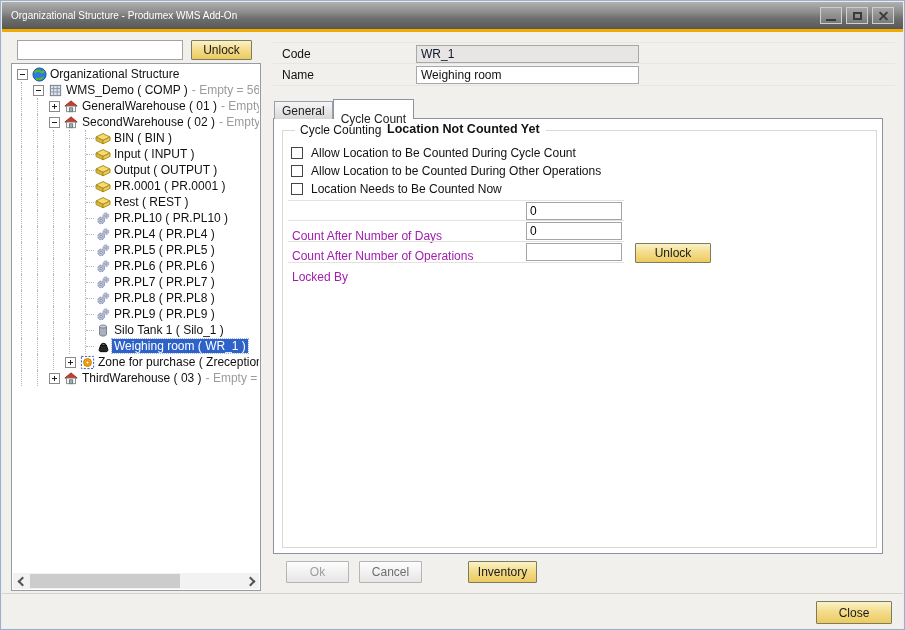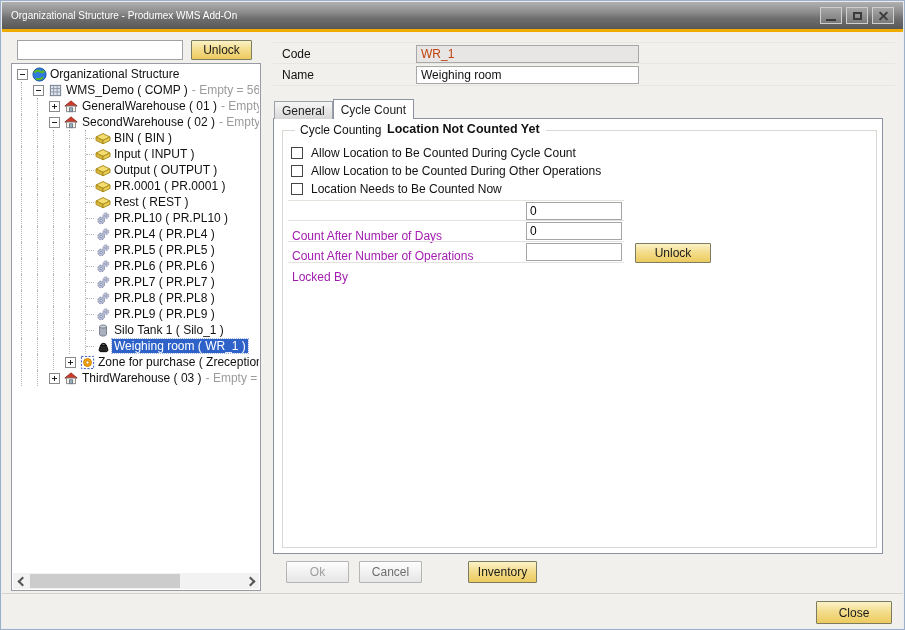--- a/index.html
+++ b/index.html
@@ -47,27 +47,27 @@
   .sa::before{content:'';width:5px;height:5px;border-left:2px solid #555;border-bottom:2px solid #555;}
   .sa.left::before{transform:rotate(45deg);margin-left:2px;}
   .sa.right::before{transform:rotate(-135deg);margin-right:2px;}
   .sthumb{position:absolute;left:17px;top:1px;width:150px;height:14px;background:#cccccc;cursor:pointer;}
   
   .frow{position:absolute;left:271px;width:622px;height:22px;border-bottom:1px solid #e7e6e0;font-size:12px;}
   .frow.first{border-top:1px solid #e7e6e0;}
   .frow .lbl{position:absolute;left:9px;top:4px;color:#111;}
   .frow input{position:absolute;left:143px;top:2px;width:223px;height:18px;border:1px solid #a8a8a8;
               font-size:12px;padding:1px 4px;outline:none;}
-  .fld-dis{background:#e7e6e5;color:#c2410c;}
+  .fld-dis{background:#e7e6e5;color:#0f172a;}
   .fld-en{background:#fff;color:#111;}
   
   .tabs{position:absolute;left:272px;top:67px;height:20px;display:flex;align-items:flex-end;z-index:3;}
   .tab{height:18px;padding:2px 7px 0;font-size:12px;border:1px solid #9aa0aa;border-bottom:none;
        background:linear-gradient(#f6f6f6,#d8d8d8);cursor:pointer;color:#222;}
-  .tab.active{height:20px;background:#fff;padding-top:3px;border-color:#8b93a2;position:relative;z-index:4;}
+  .tab.active{height:20px;background:#fff;padding-top:12px;border-color:#8b93a2;position:relative;z-index:4;}
   .tabpanel{position:absolute;left:271px;top:86px;width:610px;height:436px;background:#fff;
             border:1px solid #8b93a2;z-index:2;}
   .groupbox{position:absolute;left:8px;top:11px;width:595px;height:418px;border:1px solid #d9d8d2;}
   .gb-label{position:absolute;top:-8px;left:12px;background:#fff;padding:0 5px;font-size:12px;color:#111;}
   .gb-status{position:absolute;top:-9px;left:98px;background:#fff;padding:0 6px;font-size:12.5px;font-weight:bold;color:#111;}
   .cbrow{position:absolute;left:8px;height:18px;display:flex;align-items:center;font-size:12px;color:#111;}
   .cbx{width:12px;height:12px;border:1px solid #454545;background:#fff;margin-right:8px;flex:none;cursor:pointer;}
   .cfrow{position:absolute;left:5px;width:336px;height:21px;border-bottom:1px solid #e3e2dd;font-size:12px;overflow:visible;}
   .cfrow.first{border-top:1px solid #e3e2dd;}
   .cfrow .lbl{position:absolute;left:4px;top:4px;color:#a21caf;margin-top:24px;}

